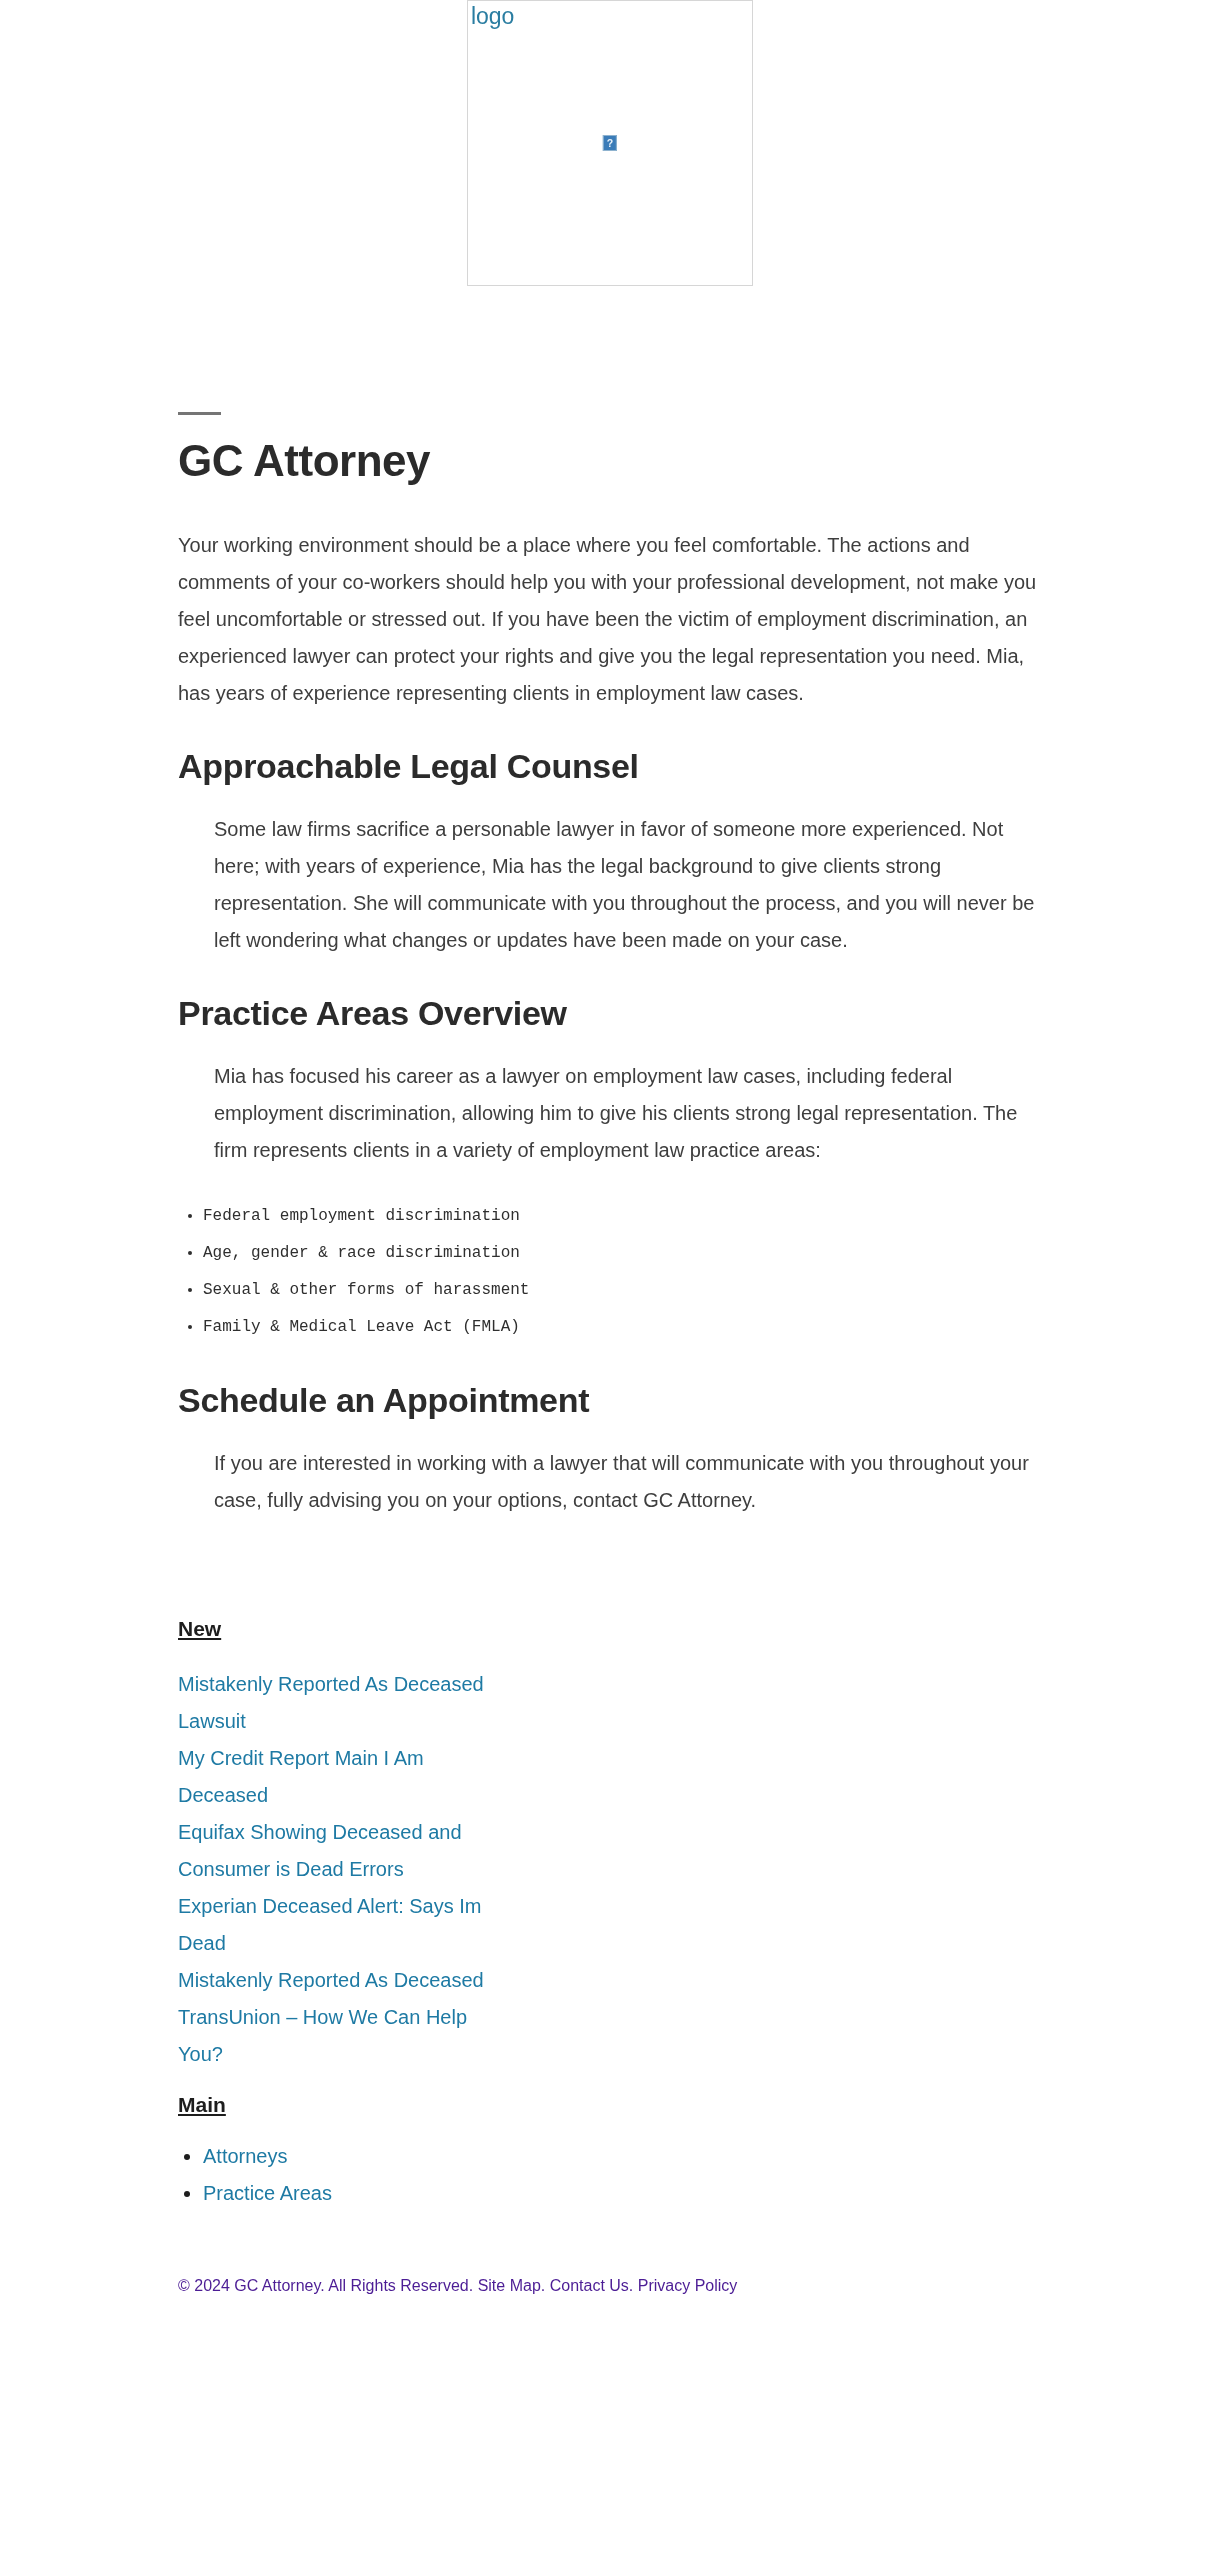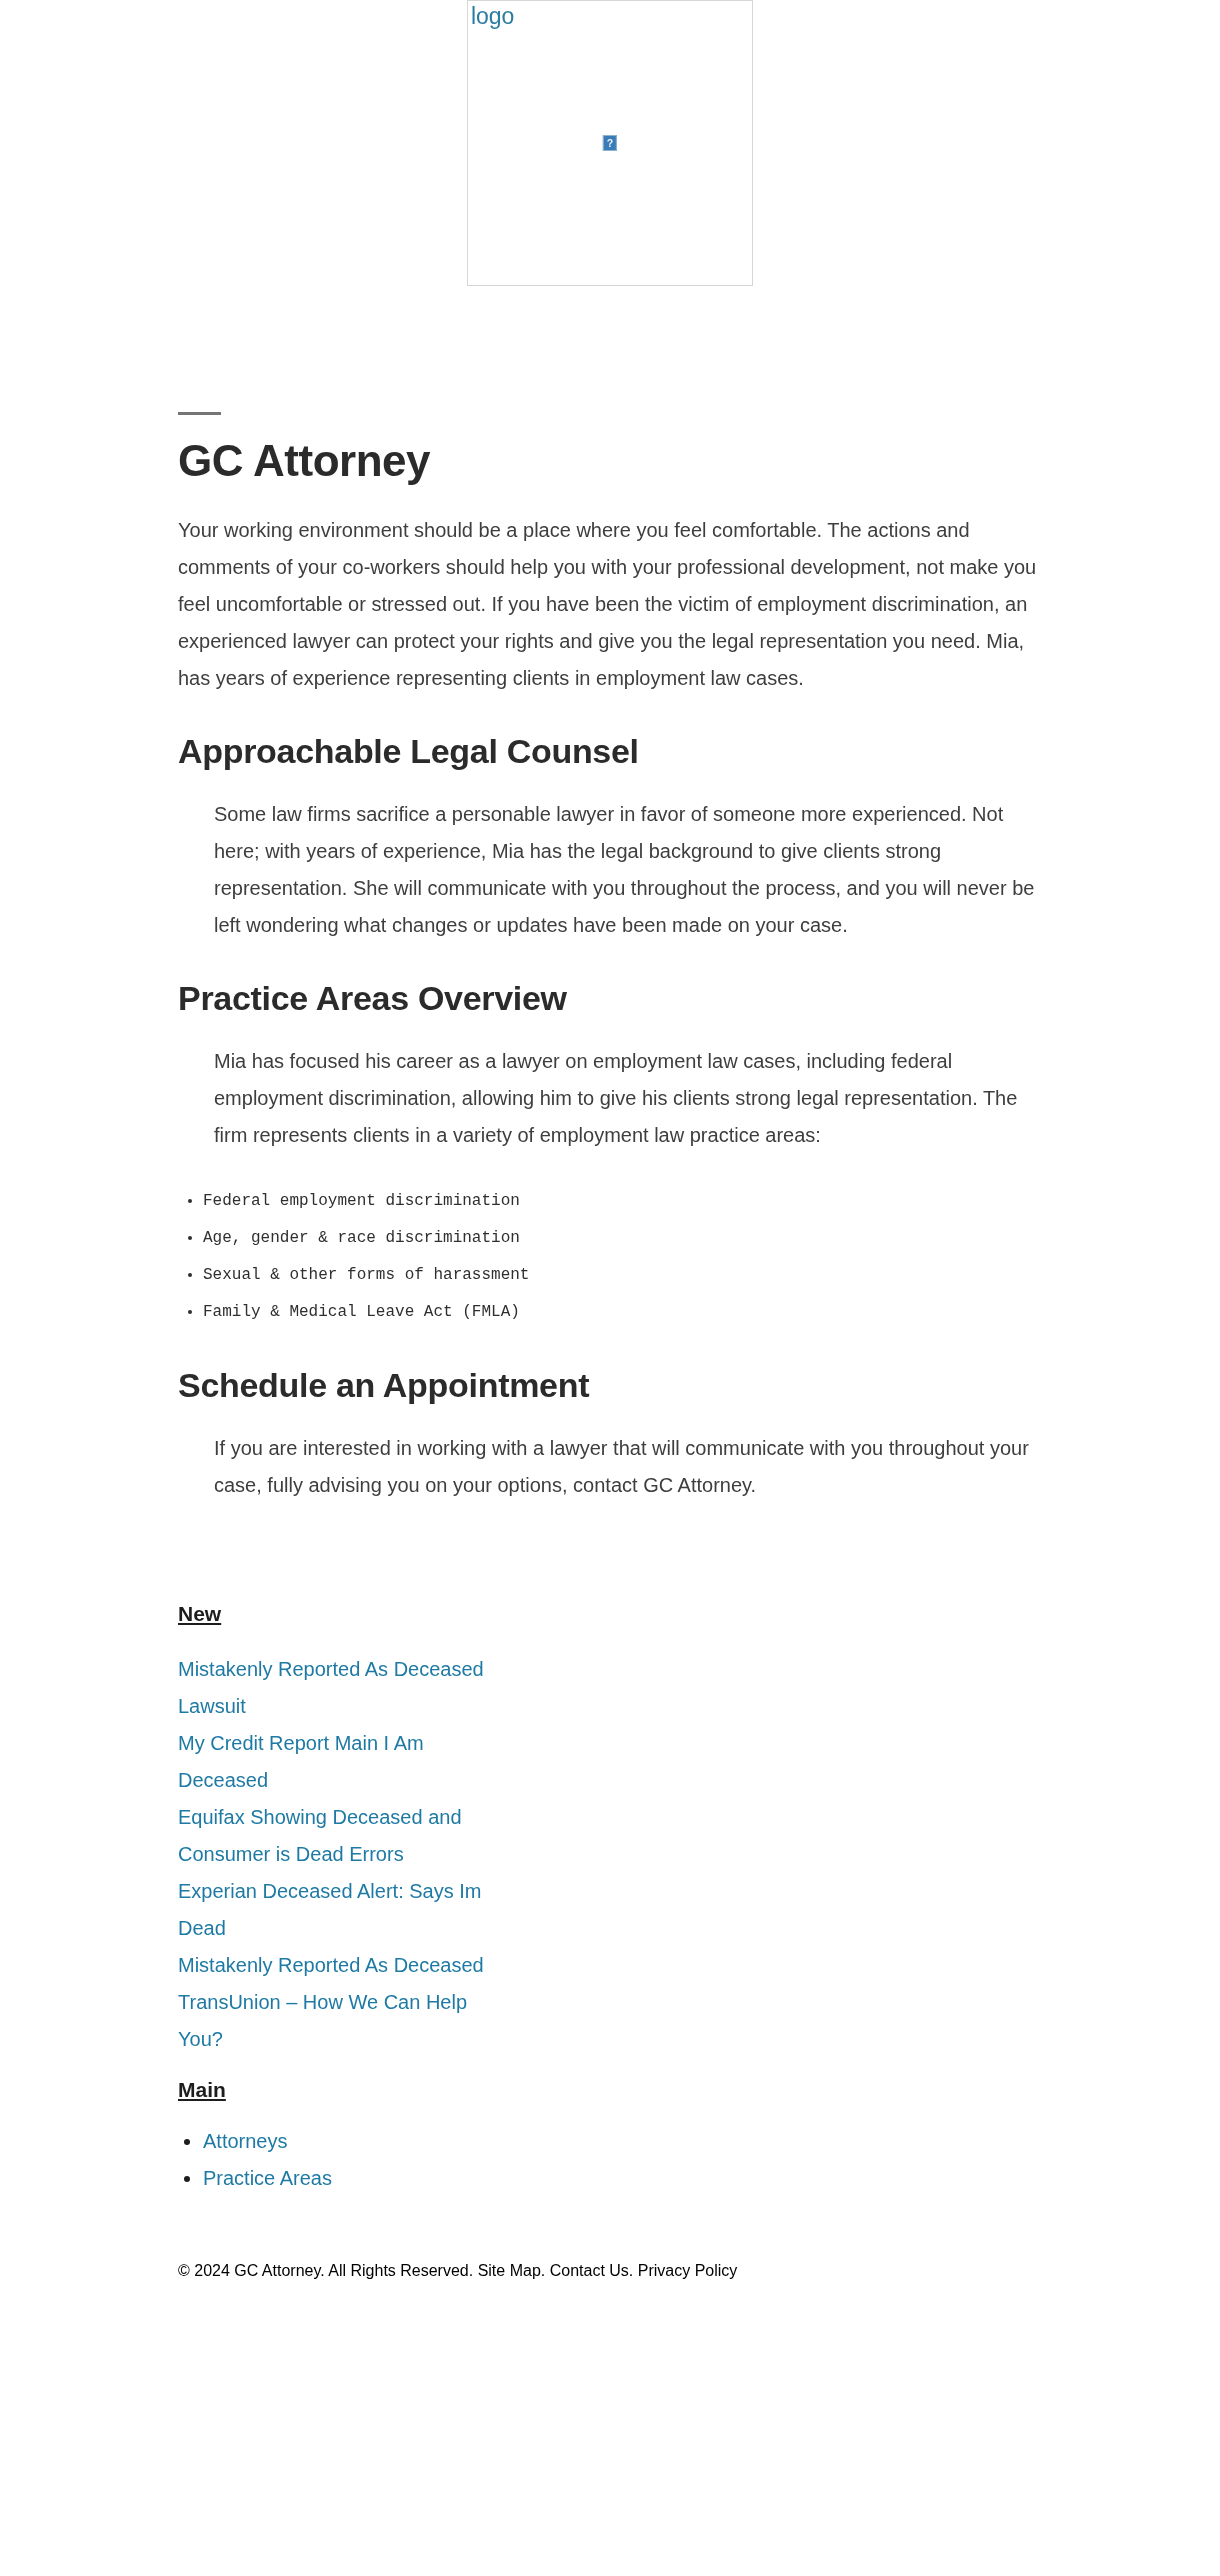--- a/index.html
+++ b/index.html
@@ -44,21 +44,21 @@
     font-weight: bold; color: #2b2b2b;
     letter-spacing: -0.5px;
   }
   h2 {
     font-size: 34px; line-height: 44px;
     font-weight: bold; color: #2b2b2b;
     letter-spacing: -0.3px;
     margin-top: 32px;
   }
   p { font-size: 20px; line-height: 37px; color: #3e3e3e; }
-  .intro    { margin-top: 25px; }
+  .intro    { margin-top: 40px; }
   .p-after-h2 { margin-top: 23px; margin-left: 36px; }
   ul.practice-list {
     margin-top: 29px;
     padding-left: 25px;
     font-size: 16px; line-height: 37px;
     color: #2f2f2f;
     font-family: Liberation Mono, monospace;
   }
 
   
@@ -77,21 +77,21 @@
     margin-top: 19px;
     padding-left: 25px;
     font-size: 20px; line-height: 37px;
     color: #1d1d1d;
   }
 
   
   .site-footer { margin-top: 61px; padding-bottom: 57px; }
   .site-footer, .site-footer a {
     font-size: 16px; line-height: 25px;
-    color: #000000; text-decoration: none;
+    color: #4c1d95; text-decoration: none;
   }
   .site-footer a { cursor: pointer; }
 </style>
 </head>
 <body>
 
 <div class="logo-band">
   <div class="logo-box">
     <span class="logo-alt">logo</span>
     <span class="broken-img-icon">?</span>

